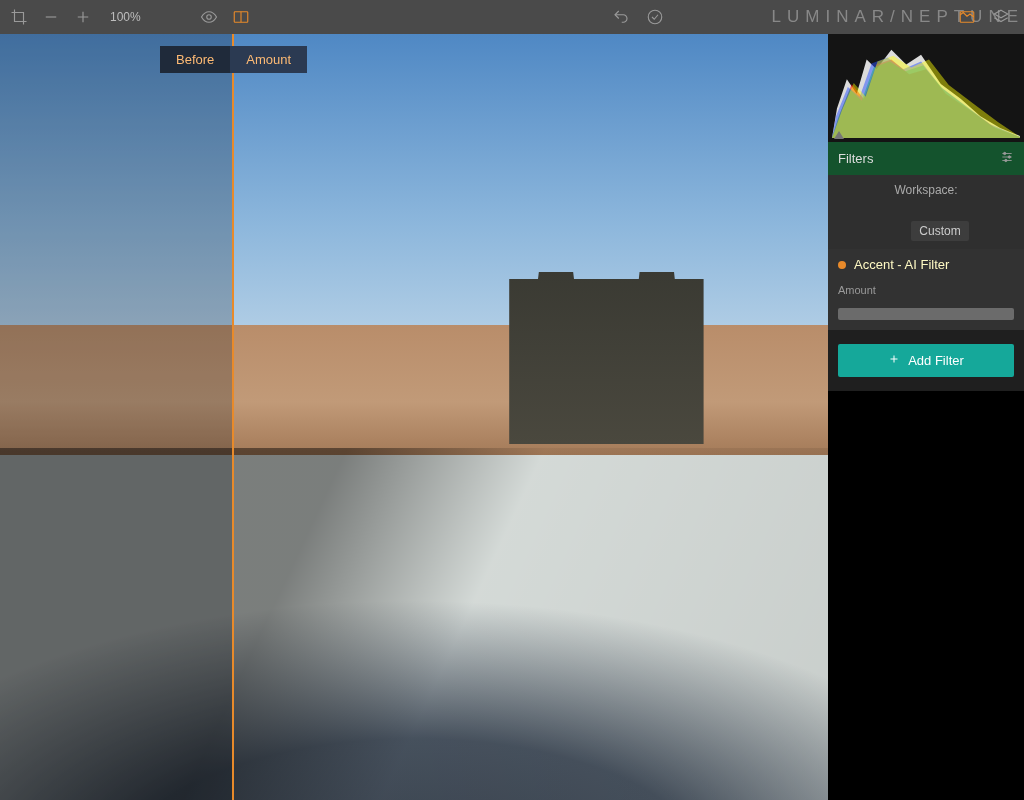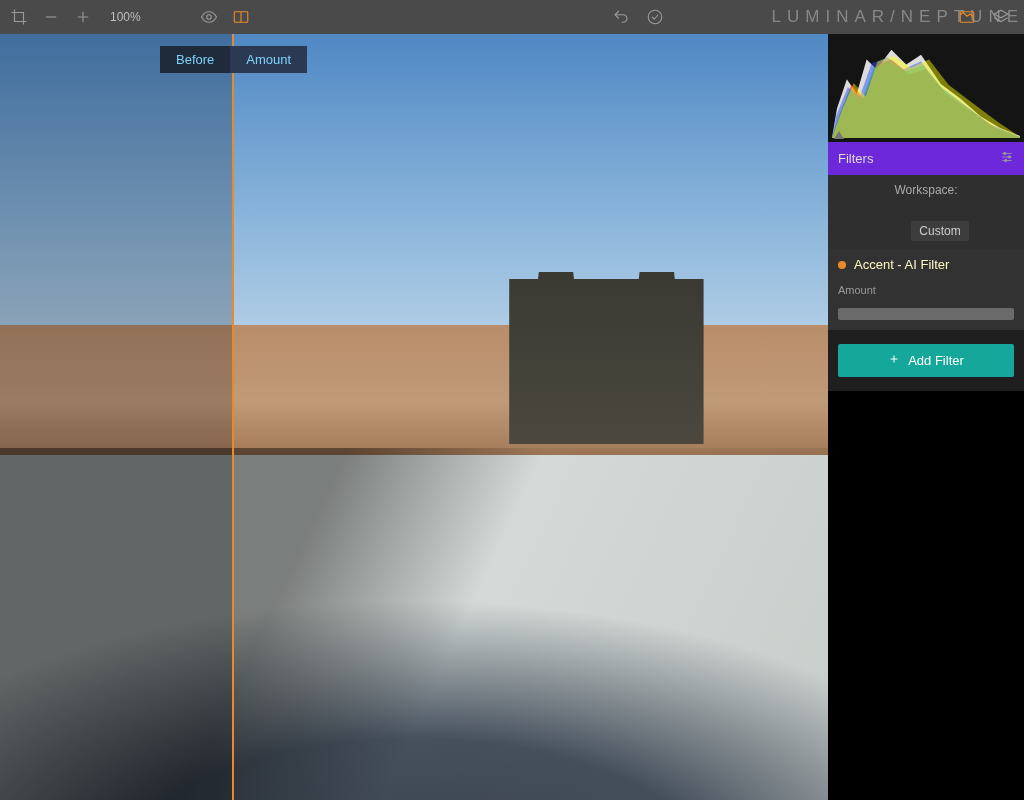--- a/index.html
+++ b/index.html
@@ -54,29 +54,29 @@
   
   .before-overlay{
     position:absolute; top:0; left:0; bottom:0; width:232px;
     background: rgba(10,20,30,0.22);
     filter: saturate(.6) brightness(.85);
   }
   .slider-line{
     position:absolute; top:0; bottom:0; left:232px; width:2px; background:#e88a2a; cursor:ew-resize;
   }
   .ba-labels{ position:absolute; top:12px; left:160px; display:flex; font-size:13px;}
-  .ba-label{ padding:6px 16px; background:#1f2a3a; color:#7dd3fc;}
+  .ba-label{ padding:6px 16px; background:#1f2a3a; color:#fdba74;}
   .ba-label.after{ background:#2b3a52;}
   
   .panel { width:196px; background:#1f1f1f; display:flex; flex-direction:column; }
   .histogram{ height:108px; background:#141414; position:relative; overflow:hidden; padding:6px 4px 0 4px;}
   .histo-tri{ position:absolute; bottom:3px; left:6px; width:0;height:0;border-left:5px solid transparent;border-right:5px solid transparent;border-bottom:8px solid #777;}
   .histo-svg{ width:100%; height:96%;}
   .panel-row{ padding:8px 10px; font-size:13px;}
-  .filters-head{ display:flex; align-items:center; justify-content:space-between; color:#ddd; background:#6d28d9;}
+  .filters-head{ display:flex; align-items:center; justify-content:space-between; color:#ddd; background:#14532d;}
   .filters-head .ico{ width:14px; height:14px;}
   .ws-row{ background:#2f2f2f; display:flex; align-items:center; gap:24px; font-size:12px; color:#aaa;flex-direction:column;}
   .ws-select{ flex:1; background:#3d3d3d; padding:3px 8px; border-radius:2px; color:#ccc; cursor:pointer;margin-left:28px;}
   .filter-block{ background:#323232; }
   .filter-title{ display:flex; align-items:center; gap:8px; padding:8px 10px; font-size:13px; color:#fef9c3;}
   .dot{ width:8px;height:8px;border-radius:50%; background:#e88a2a;}
   .slider-row{ padding:4px 10px 10px 10px;}
   .slider-label{ font-size:11px; color:#999; margin-bottom:12px;}
   .slider-track{ height:12px; background:#6b6b6b; border-radius:2px; position:relative;}
   .add-filter{ margin:14px 10px; background:#15a89a; color:#fff; text-align:center; padding:9px 6px; font-size:13px; border-radius:2px; cursor:pointer; display:flex; align-items:center; justify-content:center; gap:8px;}

